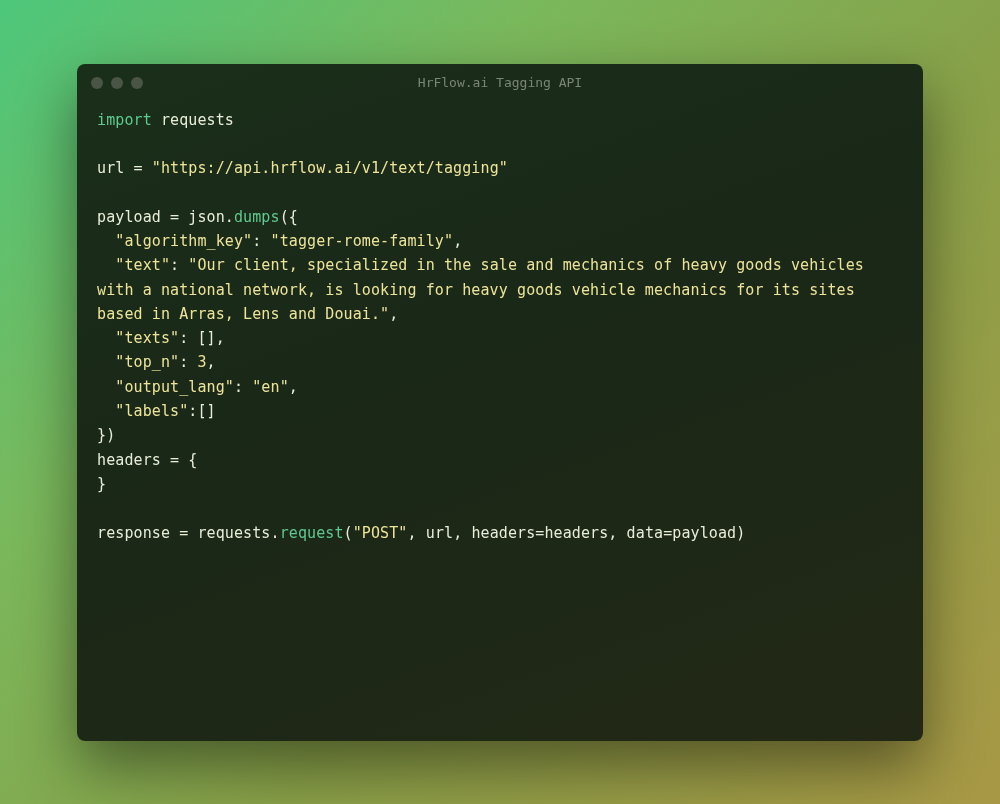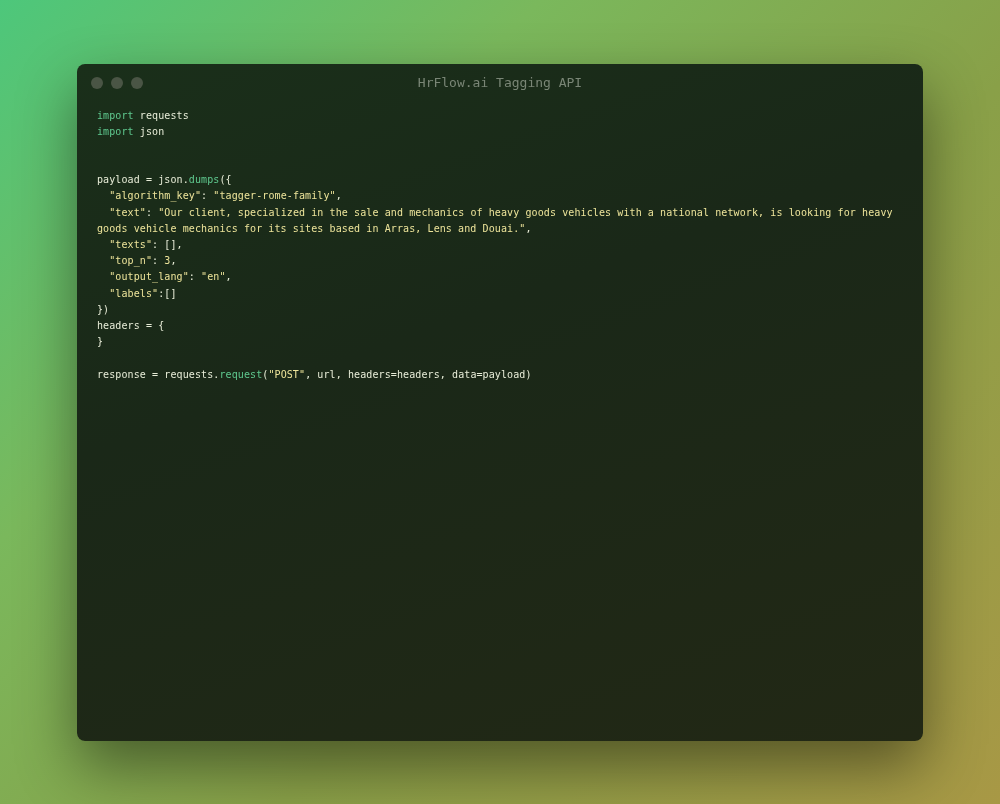--- a/index.html
+++ b/index.html
@@ -55,21 +55,21 @@
   left: 50%;
   transform: translateX(-50%);
   color: #7a8676;
   font-size: 13px;
   font-weight: 400;
 }
 
 .code-area {
   flex: 1;
   padding: 6px 20px 20px 20px;
-  font-size: 10px;
+  font-size: 15px;
   line-height: 1.62;
   color: #e8edd8;
   overflow: auto;
   letter-spacing: 0.1px;
 }
 
 .line {
   white-space: pre-wrap;
   word-break: break-word;
 }
@@ -88,22 +88,22 @@
   <div class="titlebar">
     <div class="traffic-lights">
       <div class="light"></div>
       <div class="light"></div>
       <div class="light"></div>
     </div>
     <div class="window-title">HrFlow.ai Tagging API</div>
   </div>
   <div class="code-area">
     <div class="line"><span class="kw">import</span><span class="id"> requests</span></div>
-    <div class="line"><span class="kw">import</span><span class="id"> json</span></div>
     <div class="line">&nbsp;</div>
+    <div class="line"><span class="id">url = </span><span class="str">"https://api.hrflow.ai/v1/text/tagging"</span></div>
     <div class="line">&nbsp;</div>
     <div class="line"><span class="id">payload = json.</span><span class="fn">dumps</span><span class="punc">({</span></div>
     <div class="line"><span>  </span><span class="str">"algorithm_key"</span><span class="punc">: </span><span class="str">"tagger-rome-family"</span><span class="punc">,</span></div>
     <div class="line"><span>  </span><span class="str">"text"</span><span class="punc">: </span><span class="str">"Our client, specialized in the sale and mechanics of heavy goods vehicles with a national network, is looking for heavy goods vehicle mechanics for its sites based in Arras, Lens and Douai."</span><span class="punc">,</span></div>
     <div class="line"><span>  </span><span class="str">"texts"</span><span class="punc">: [],</span></div>
     <div class="line"><span>  </span><span class="str">"top_n"</span><span class="punc">: </span><span class="num">3</span><span class="punc">,</span></div>
     <div class="line"><span>  </span><span class="str">"output_lang"</span><span class="punc">: </span><span class="str">"en"</span><span class="punc">,</span></div>
     <div class="line"><span>  </span><span class="str">"labels"</span><span class="punc">:[]</span></div>
     <div class="line"><span class="punc">})</span></div>
     <div class="line"><span class="id">headers = {</span></div>

